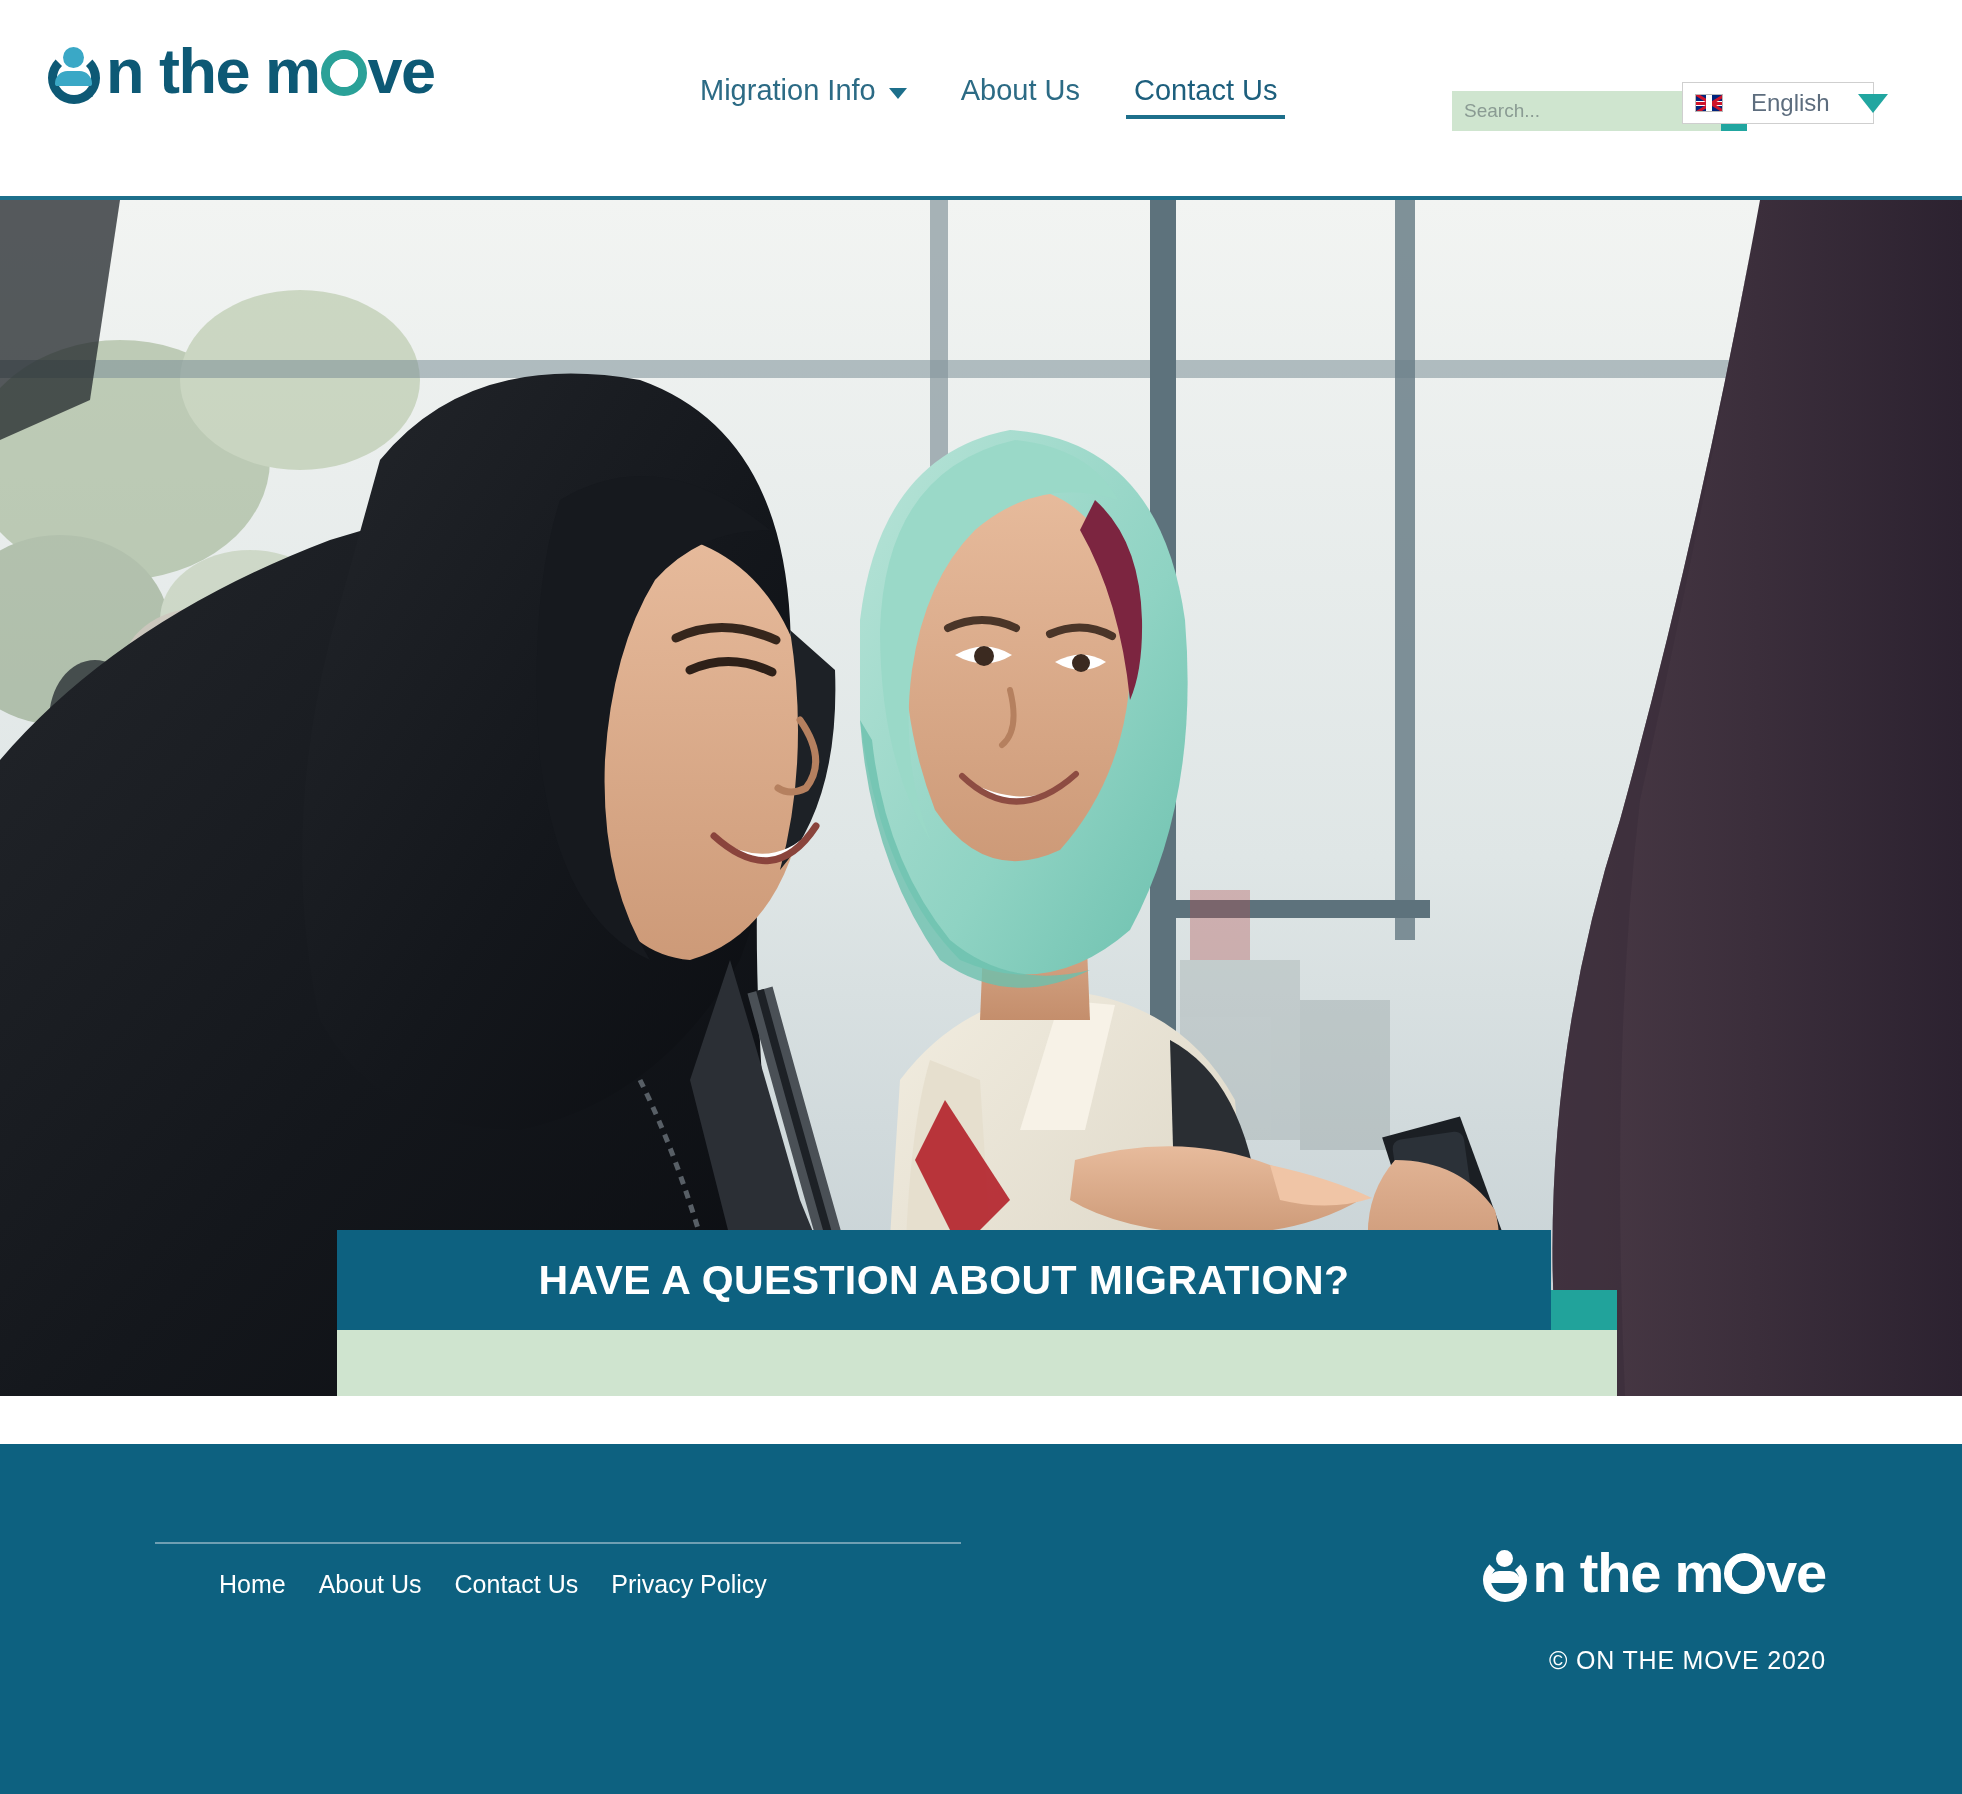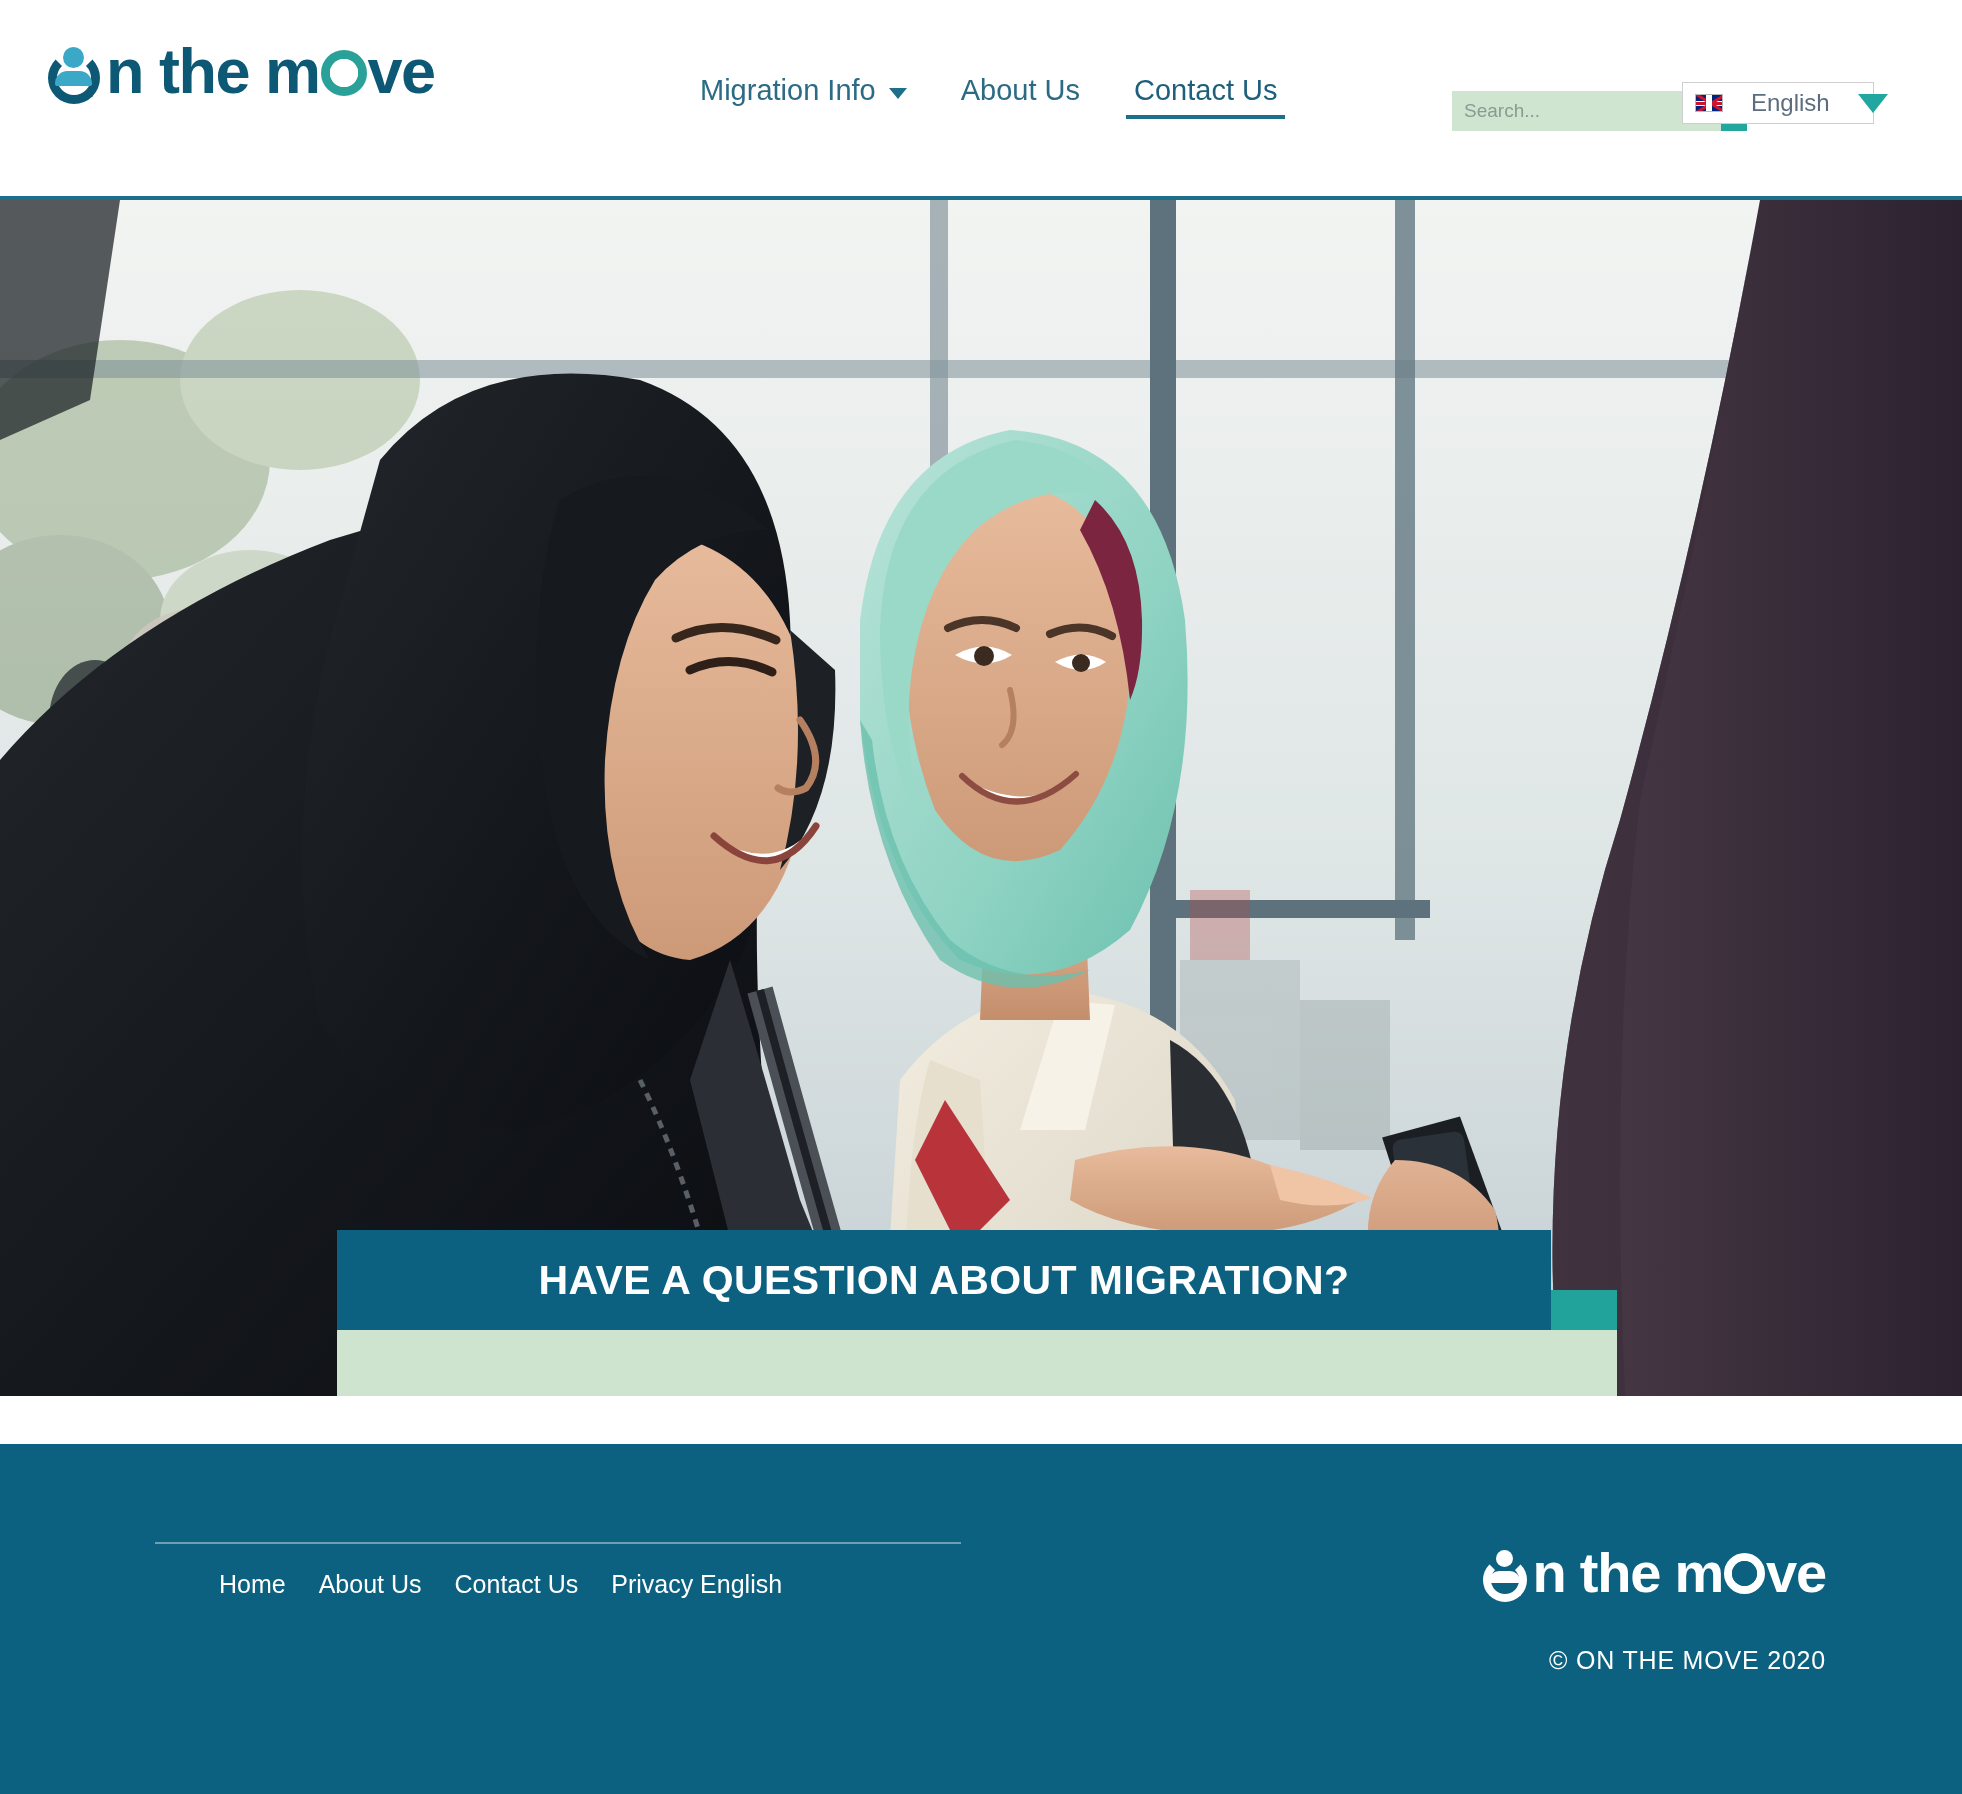--- a/index.html
+++ b/index.html
@@ -620,21 +620,21 @@
 <div class="gap-band"></div>
 
 <footer class="site-footer">
 
   <div class="footer-left">
     <div class="footer-rule"></div>
     <nav class="footer-links">
       <a class="footer-link">Home</a>
       <a class="footer-link">About Us</a>
       <a class="footer-link">Contact Us</a>
-      <a class="footer-link">Privacy English</a>
+      <a class="footer-link">Privacy Policy</a>
     </nav>
   </div>
 
   <div class="footer-right">
     <div class="footer-brand">
       <span class="fb-icon-o">
         <span class="ring"></span>
         <span class="head"></span>
         <span class="body"></span>
       </span>

